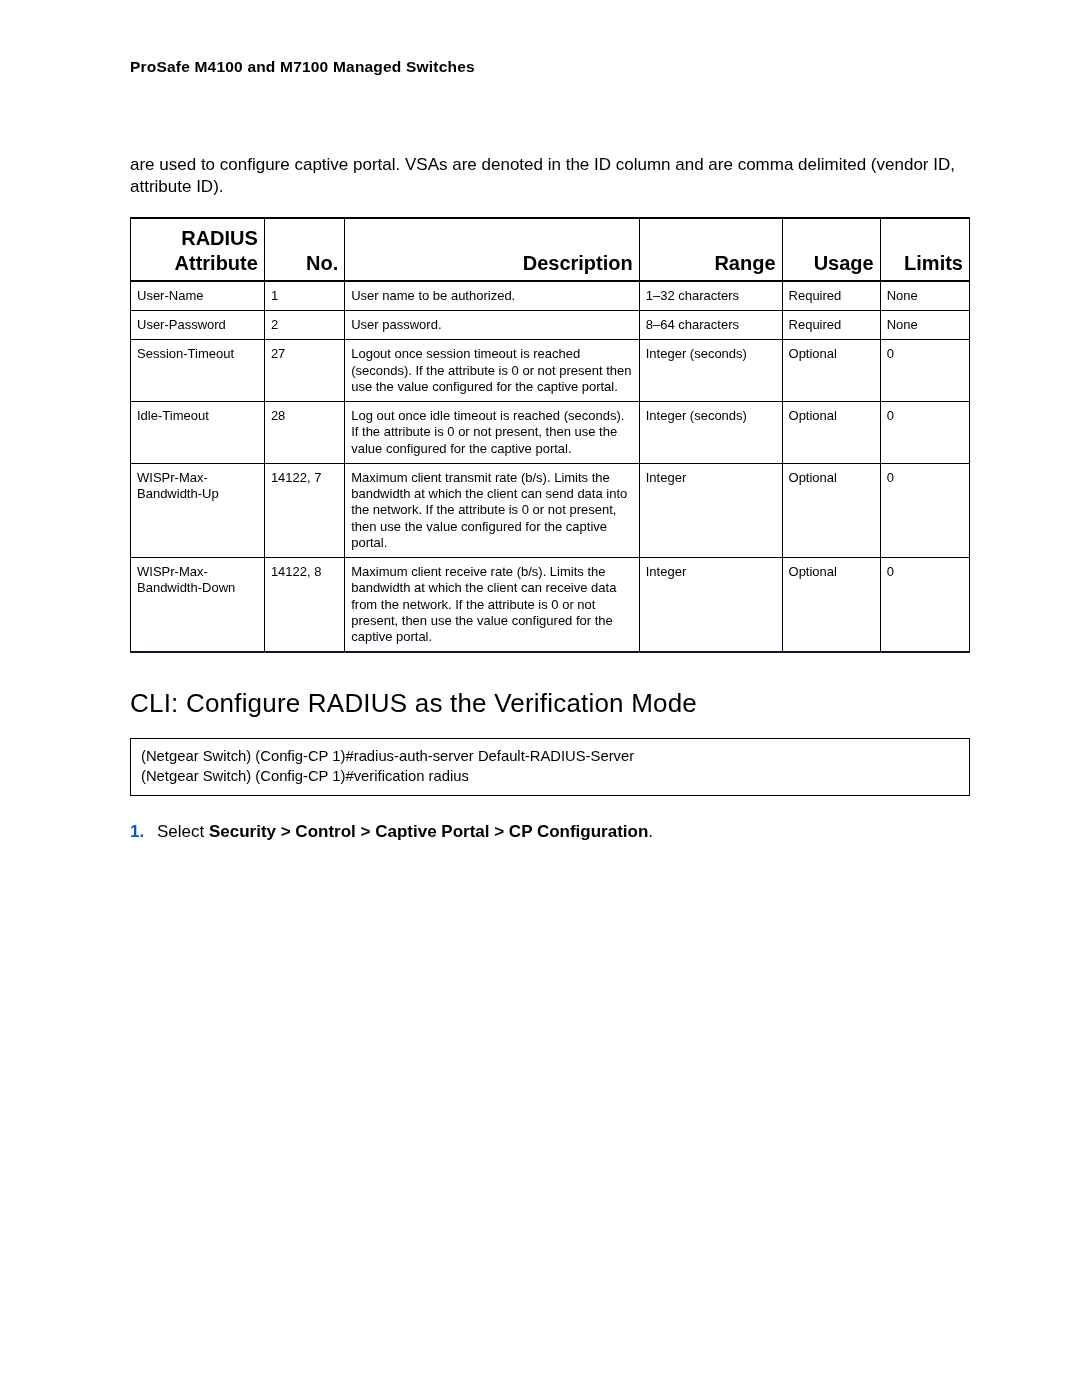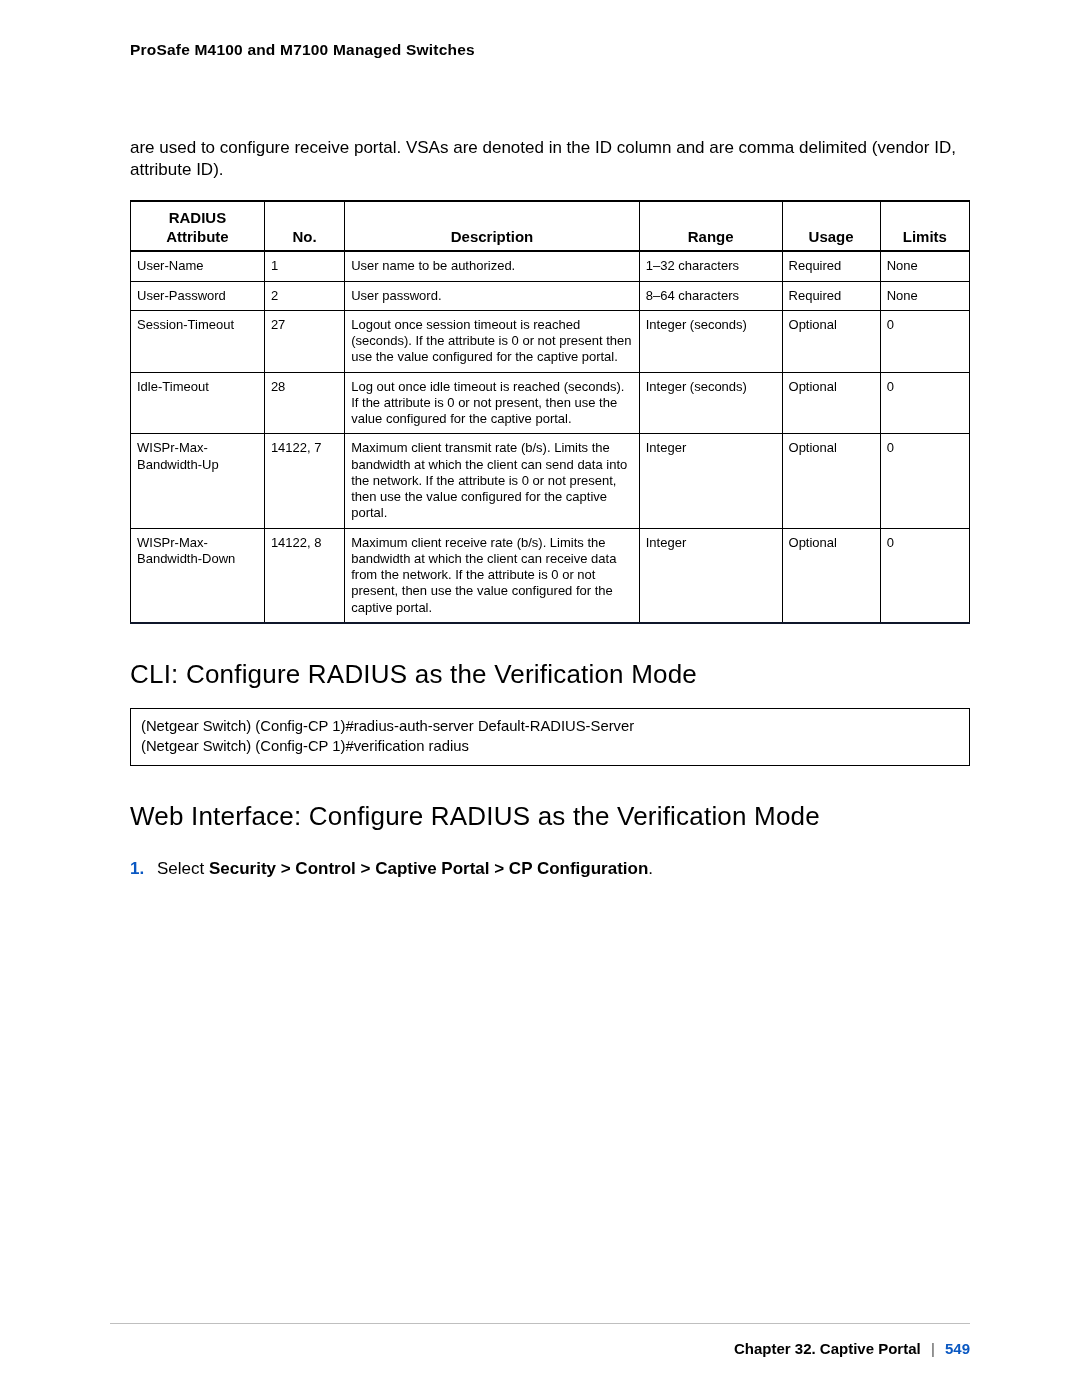--- a/index.html
+++ b/index.html
@@ -9,21 +9,21 @@
     font-family: Arial, Helvetica, sans-serif;
     color: #000;
     font-size: 16.5px;
     line-height: 1.25;
   }
   .page {
     position: relative;
     width: 1080px;
     height: 1397px;
     box-sizing: border-box;
-    padding: 40px 110px 0 130px;
+    padding: 57px 110px 0 130px;
     border-radius: 6px;
   }
   .header-title {
     font-weight: bold;
     font-size: 15.5px;
     margin-top: 0;
     margin-bottom: 78px;
     letter-spacing: 0.2px;
   }
   .intro-text {
@@ -42,24 +42,24 @@
     table-layout: fixed;
     font-size: 16px;
   }
   table.attr col.c1 { width: 15%; }
   table.attr col.c2 { width: 9%; }
   table.attr col.c3 { width: 33%; }
   table.attr col.c4 { width: 16%; }
   table.attr col.c5 { width: 11%; }
   table.attr col.c6 { width: 10%; }
   table.attr th {
-    text-align: center;
+    text-align: right;
     font-weight: bold;
     padding: 7px 6px 4px 6px;
-    font-size: 15px;
+    font-size: 20px;
     border-top: 2px solid #000;
     border-bottom: 1px solid #000;
     border-left: 1px solid #000;
     border-right: 1px solid #000;
     vertical-align: bottom;
   }
   table.attr tbody tr:first-child td {
     border-top: 2px solid #000;
   }
   table.attr td {
@@ -122,21 +122,21 @@
     color: #0a58c2;
   }
 </style>
 </head>
 <body>
 
 <div class="page">
 
   <div class="header-title">ProSafe M4100 and M7100 Managed Switches</div>
 
-  <p class="intro-text">are used to configure receive portal. VSAs are denoted in the ID column and are comma delimited (vendor ID, attribute ID).</p>
+  <p class="intro-text">are used to configure captive portal. VSAs are denoted in the ID column and are comma delimited (vendor ID, attribute ID).</p>
 
 
   <table class="attr">
     <colgroup>
       <col class="c1">
         <col class="c2">
         <col class="c3">
         <col class="c4">
         <col class="c5">
         <col class="c6">
@@ -201,28 +201,22 @@
         <td>0</td>
       </tr>
     </tbody>
   </table>
 
   <h2 class="section-heading">CLI: Configure RADIUS as the Verification Mode</h2>
 
   <pre class="cli"><span>(Netgear Switch) (Config-CP 1)#radius-auth-server Default-RADIUS-Server</span>
 <span>(Netgear Switch) (Config-CP 1)#verification radius</span></pre>
 
-  <h2 class="section-heading">Web Interface: Configure RADIUS as the Verification Mode</h2>
 
   <ol class="step">
     <li>
       <span class="num">1.</span>
       <span>Select </span><b>Security &gt; Control &gt; Captive Portal &gt; CP Configuration</b><span>.</span>
     </li>
   </ol>
 
-  <div class="footer">
-    <span class="chap">Chapter 32.  Captive Portal</span>
-    <span class="sep">|</span>
-    <span class="pagenum">549</span>
-  </div>
 
 </div>
 
 </body></html>

